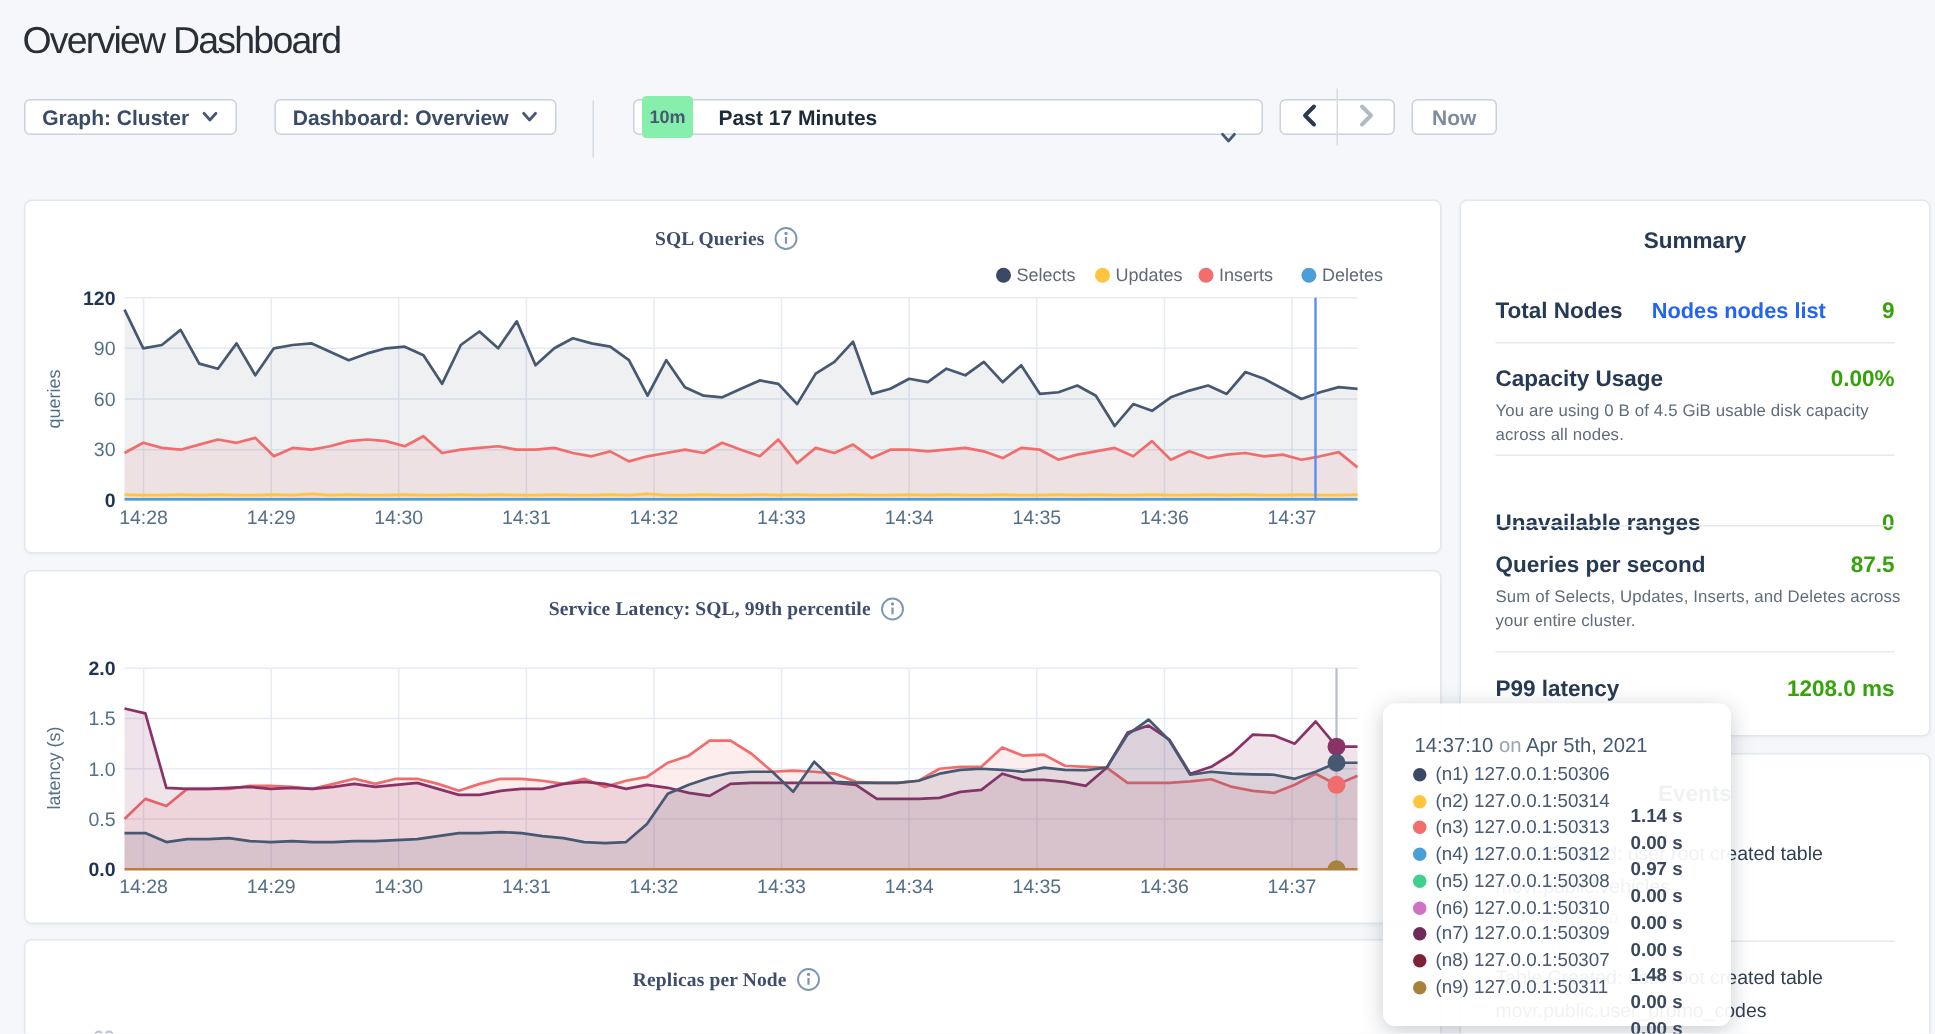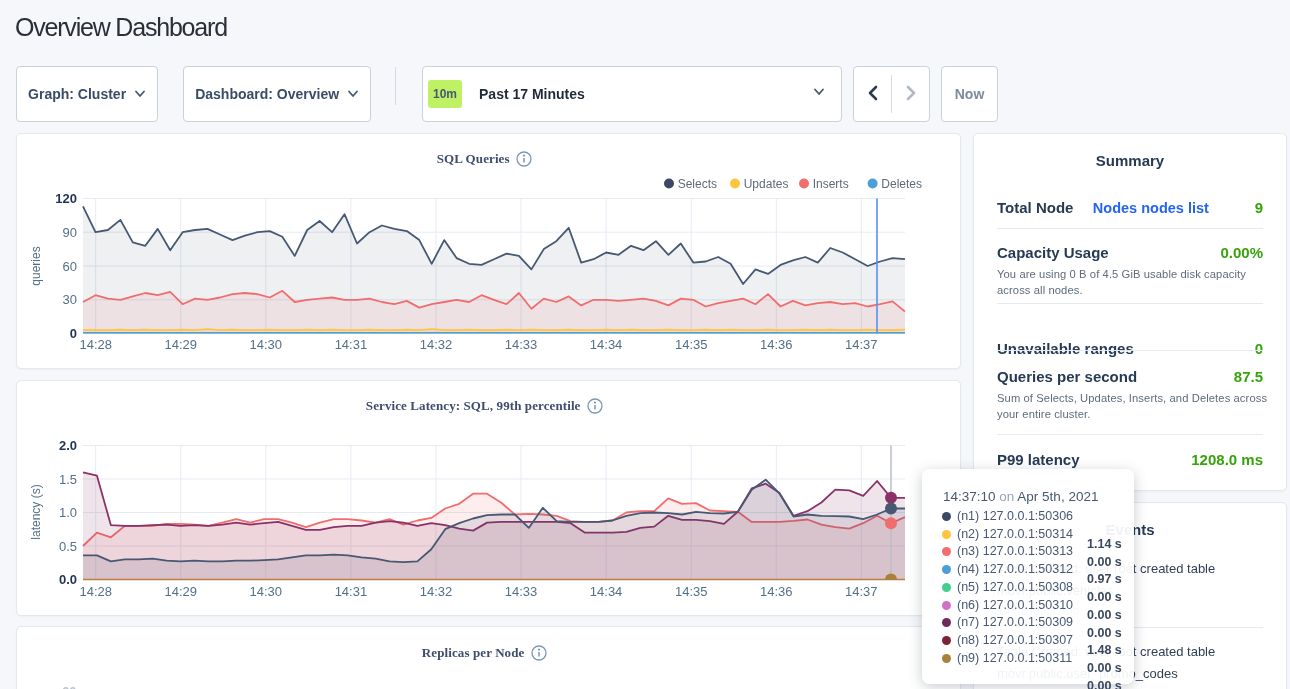--- a/index.html
+++ b/index.html
@@ -1,20 +1,20 @@
 <!DOCTYPE html>
 <html><head><meta charset="utf-8"><style>
 * { margin:0; padding:0; box-sizing:border-box; }
 html,body { width:1290px; height:689px; overflow:hidden; background:#f5f7fa;
   font-family:"Liberation Sans", sans-serif; position:relative; }
 .abs { position:absolute; }
 .card { position:absolute; background:#fff; border:1px solid #e2e8ef; border-radius:5px;
   box-shadow:0 1px 2px rgba(50,60,80,0.04); }
 .ctrl { position:absolute; background:#fff; border:1px solid #c8d1dc; border-radius:4px;
-  display:flex; align-items:center; justify-content:center; height:56px; top:66px;
+  display:flex; align-items:center; justify-content:center; height:24px; top:66px;
   font-size:14px; font-weight:bold; color:#394c66;text-align:center; }
 .charttitle { position:absolute; display:flex; align-items:center; justify-content:center; font-size:13px; font-weight:bold; color:#3e4d6d; transform:translateX(-4px); letter-spacing:0.1px;font-family:Liberation Serif, serif; }
 .sumrow { position:absolute; left:24px; right:24px; }
 .sumhead { font-size:15px; font-weight:bold; color:#273a54; }
 .sumval { position:absolute; right:0; top:0; font-size:15px; font-weight:bold; color:#37a30b; }
 .sumdesc { font-size:11.2px; color:#5e6c7b; line-height:15.5px; margin-top:5px; letter-spacing:0.1px; width:278px; }
 .sumhr { position:absolute; left:24px; right:24px; border-top:1px solid #e6eaf0; }
 .trow { position:absolute; left:18px; right:10px; height:18px; font-size:12.5px; color:#475872; }
 .tdot { position:absolute; left:1.5px; top:3px; width:9px; height:9px; border-radius:50%; }
 .tlabel { position:absolute; left:17px; top:0; white-space:nowrap; }
@@ -24,21 +24,21 @@
 <div class="abs" style="left:15px;top:13px;font-size:25px;font-weight:400;color:#2a2f37;letter-spacing:-1.2px;">Overview Dashboard</div>
 
 <div class="ctrl" style="left:16px;width:142px;">Graph: Cluster&nbsp;&nbsp;<svg width="12" height="8" viewBox="0 0 12 8" style="display:inline-block">
       <polyline points="2,1.5 6,6 10,1.5" fill="none" stroke="#475872" stroke-width="1.8" stroke-linecap="round" stroke-linejoin="round"></polyline>
     </svg></div>
 <div class="ctrl" style="left:183px;width:188px;">Dashboard: Overview&nbsp;&nbsp;<svg width="12" height="8" viewBox="0 0 12 8" style="display:inline-block">
       <polyline points="2,1.5 6,6 10,1.5" fill="none" stroke="#475872" stroke-width="1.8" stroke-linecap="round" stroke-linejoin="round"></polyline>
     </svg></div>
 <div class="abs" style="left:395px;top:67px;width:1px;height:38px;background:#d4dbe4;"></div>
 <div class="ctrl" style="left:422px;width:420px;font-weight:bold;color:#1f2a39;justify-content:flex-start;padding:0 5px 0 5px;">
-  <span style="background:#bef264;border-radius:3px;padding:7px 5px;font-size:12px;color:#475872;">10m</span>
+  <span style="background:#86efac;border-radius:3px;padding:7px 5px;font-size:12px;color:#475872;">10m</span>
   <span style="margin-left:17px;">Past 17 Minutes</span>
   <span style="position:absolute;right:16px;top:16px;"><svg width="12" height="8" viewBox="0 0 12 8" style="display:inline-block">
         <polyline points="2,1.5 6,6 10,1.5" fill="none" stroke="#475872" stroke-width="1.8" stroke-linecap="round" stroke-linejoin="round"></polyline>
       </svg></span>
 </div>
 <div class="ctrl" style="left:853px;width:77px;padding:0;">
   <div style="flex:1;text-align:center;"><svg width="12" height="16" viewBox="0 0 12 16">
         <polyline points="9,2 3,8 9,14" fill="none" stroke="#2c3a4f" stroke-width="2.6" stroke-linecap="round" stroke-linejoin="round"></polyline>
       </svg></div>
   <div style="width:1px;height:38px;background:#d4dbe4;"></div>
@@ -163,21 +163,21 @@
 <div class="charttitle" style="left:16px;top:645px;width:945px;">Replicas per Node&nbsp;&nbsp;<svg width="16" height="16" viewBox="0 0 16 16" style="display:block">
       <circle cx="8" cy="8" r="7" fill="none" stroke="#7e96b6" stroke-width="1.3"></circle>
       <line x1="8" y1="7" x2="8" y2="11.5" stroke="#7e96b6" stroke-width="1.5"></line>
       <circle cx="8" cy="4.6" r="1.1" fill="#7e96b6"></circle>
     </svg></div>
 <div class="abs" style="left:62px;top:683.5px;font-size:13px;font-weight:bold;color:#b9c4d2;">60</div>
 
 <div class="card" style="left:973px;top:133px;width:314px;height:358px;"></div>
 <div class="abs" style="left:973px;top:152px;width:314px;text-align:center;font-size:15px;font-weight:bold;color:#273a54;">Summary</div>
 <div class="sumrow" style="left:997px;top:199px;width:266px;">
-  <span class="sumhead">Total Node</span>
+  <span class="sumhead">Total Nodes</span>
   <span style="font-size:14.5px;font-weight:bold;color:#2364f0;margin-left:15px;">Nodes nodes list</span>
   <span class="sumval">9</span>
 </div>
 <div class="sumhr" style="left:997px;width:266px;top:228px;"></div>
 <div class="sumrow" style="left:997px;top:244px;width:266px;">
   <span class="sumhead">Capacity Usage</span><span class="sumval">0.00%</span>
   <div class="sumdesc">You are using 0 B of 4.5 GiB usable disk capacity across all nodes.</div>
 </div>
 <div class="sumhr" style="left:997px;width:266px;top:303px;"></div>
 <div class="sumrow" style="left:997px;top:340px;width:266px;">
@@ -193,21 +193,21 @@
   <span class="sumhead">P99 latency</span><span class="sumval">1208.0 ms</span>
 </div>
 
 <div class="card" style="left:973px;top:502px;width:314px;height:200px;"></div>
 <div class="abs" style="left:973px;top:521px;width:314px;text-align:center;font-size:15px;font-weight:bold;color:#273a54;">Events</div>
 <div class="abs" style="left:997px;top:558px;width:272px;font-size:13px;color:#313f54;line-height:22px;">Table Created: user root created table movr.public.vehicles</div>
 <div class="abs" style="left:997px;top:604px;font-size:12px;color:#8a96a3;">14 minutes ago</div>
 <div class="sumhr" style="left:997px;width:266px;top:627px;"></div>
 <div class="abs" style="left:997px;top:641px;width:272px;font-size:13px;color:#313f54;line-height:22px;">Table Created: user root created table movr.public.user_promo_codes</div>
 
-<div class="abs" style="left:922px;top:469px;width:212px;height:215px;background:rgba(255,255,255,0.93);
+<div class="abs" style="left:922px;top:469px;width:232px;height:215px;background:rgba(255,255,255,0.93);
   border-radius:8px;box-shadow:0 3px 14px rgba(40,50,70,0.25);">
   <div class="abs" style="left:21px;top:20px;font-size:13.5px;color:#475872;">14:37:10 <span style="color:#9aa5b1">on</span> Apr 5th, 2021</div>
   <div class="trow" style="top:40.0px">
       <span class="tdot" style="background:#3c4964"></span>
       <span class="tlabel">(n1) 127.0.0.1:50306</span>
       <span class="tval">1.14 s</span>
     </div>
     <div class="trow" style="top:57.7px">
       <span class="tdot" style="background:#ffc53f"></span>
       <span class="tlabel">(n2) 127.0.0.1:50314</span>

